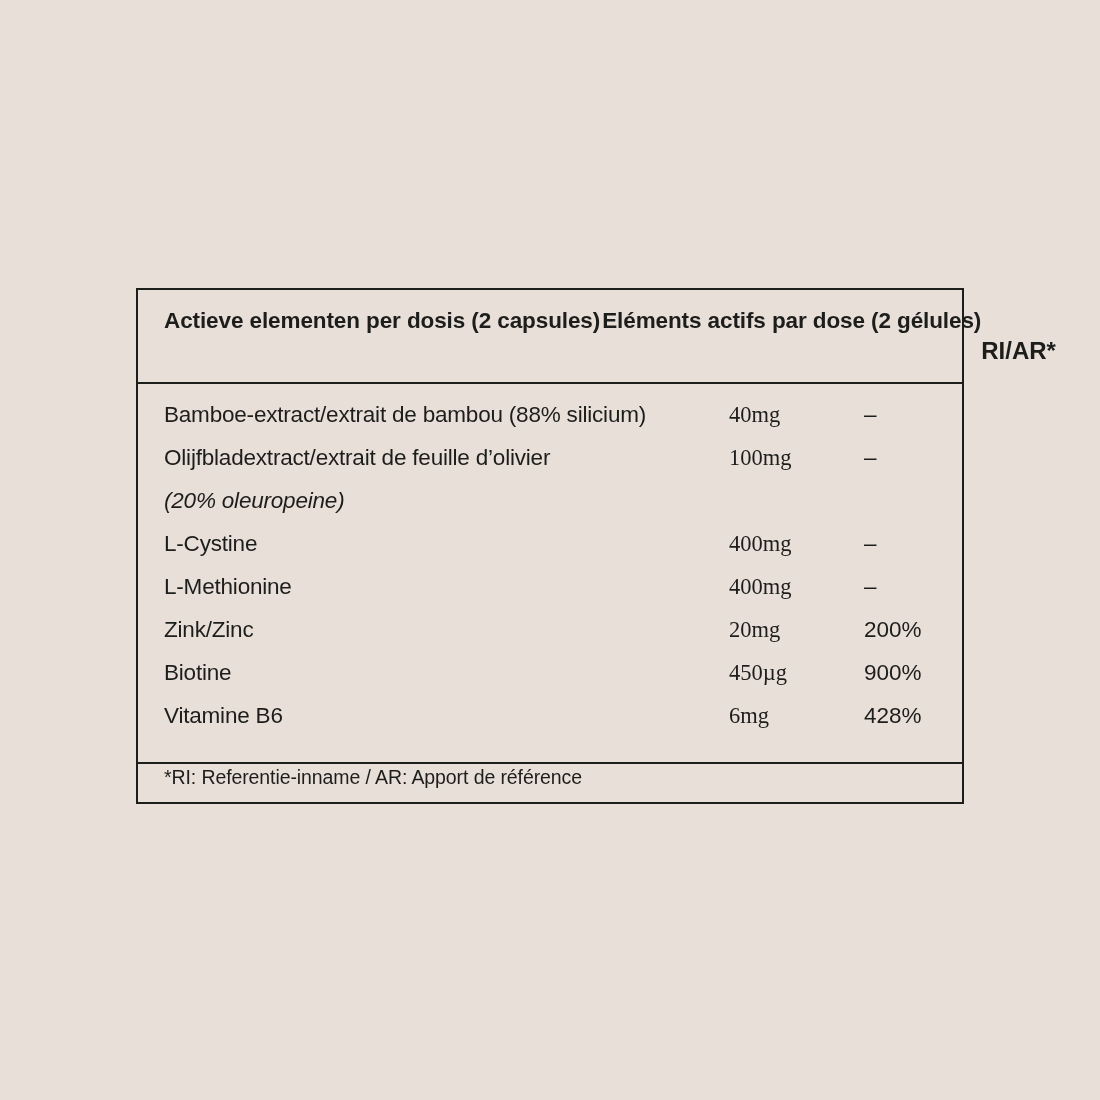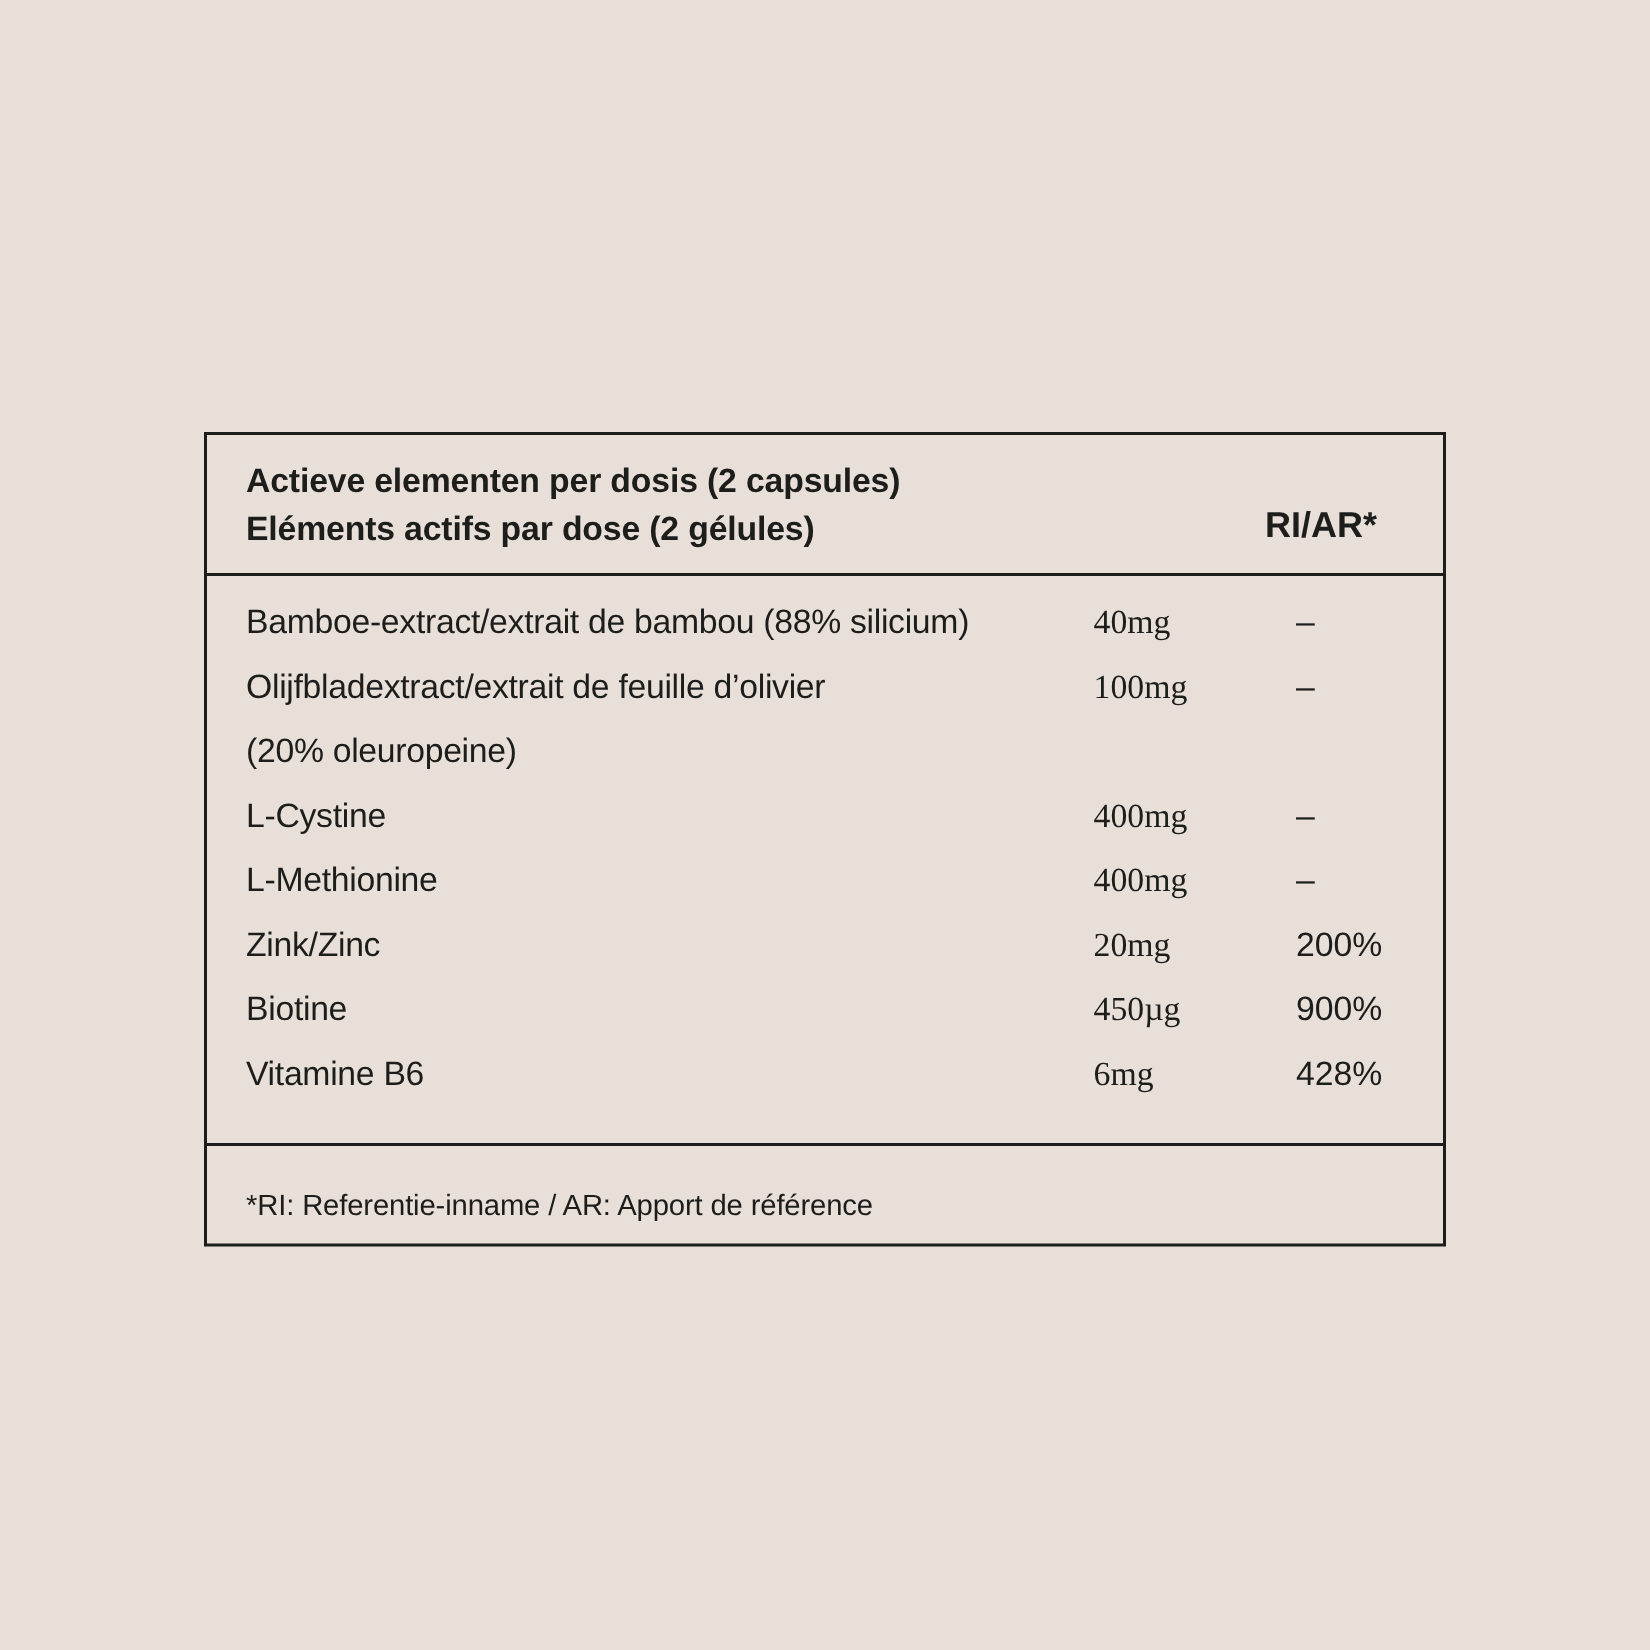--- a/index.html
+++ b/index.html
@@ -30,21 +30,21 @@
     display: flex;
     align-items: flex-start;
     justify-content: space-between;
     padding: 16px 22px 14px 26px;
     border-bottom: 2px solid #1d1d1b;
     box-sizing: border-box;
     min-height: 94px;
   }
   .header-titles {
     display: flex;
-    flex-direction: column;
+    flex-direction: row;
     gap: 2px;
   }
   .header-title {
     font-size: 22.5px;
     font-weight: bold;
     line-height: 1.33;
     letter-spacing: -0.1px;
     white-space: nowrap;
   }
   .header-ri {
@@ -83,25 +83,26 @@
     font-family: Liberation Serif, serif;
   }
   .cell-ri {
     flex: 1 1 auto;
     font-size: 22.5px;
     line-height: 1.35;
     white-space: nowrap;
   }
   .row-continuation .cell-name {
     padding-bottom: 2px;
+    font-style: italic;
   }
 
   
   .table-footnote {
-    padding: 28px 22px 12px 26px;
+    padding: 1px 22px 12px 26px;
     font-size: 19.5px;
     line-height: 1.3;
     letter-spacing: -0.1px;
     white-space: nowrap;
     box-sizing: border-box;
   }
 </style>
 </head>
 <body>
 

